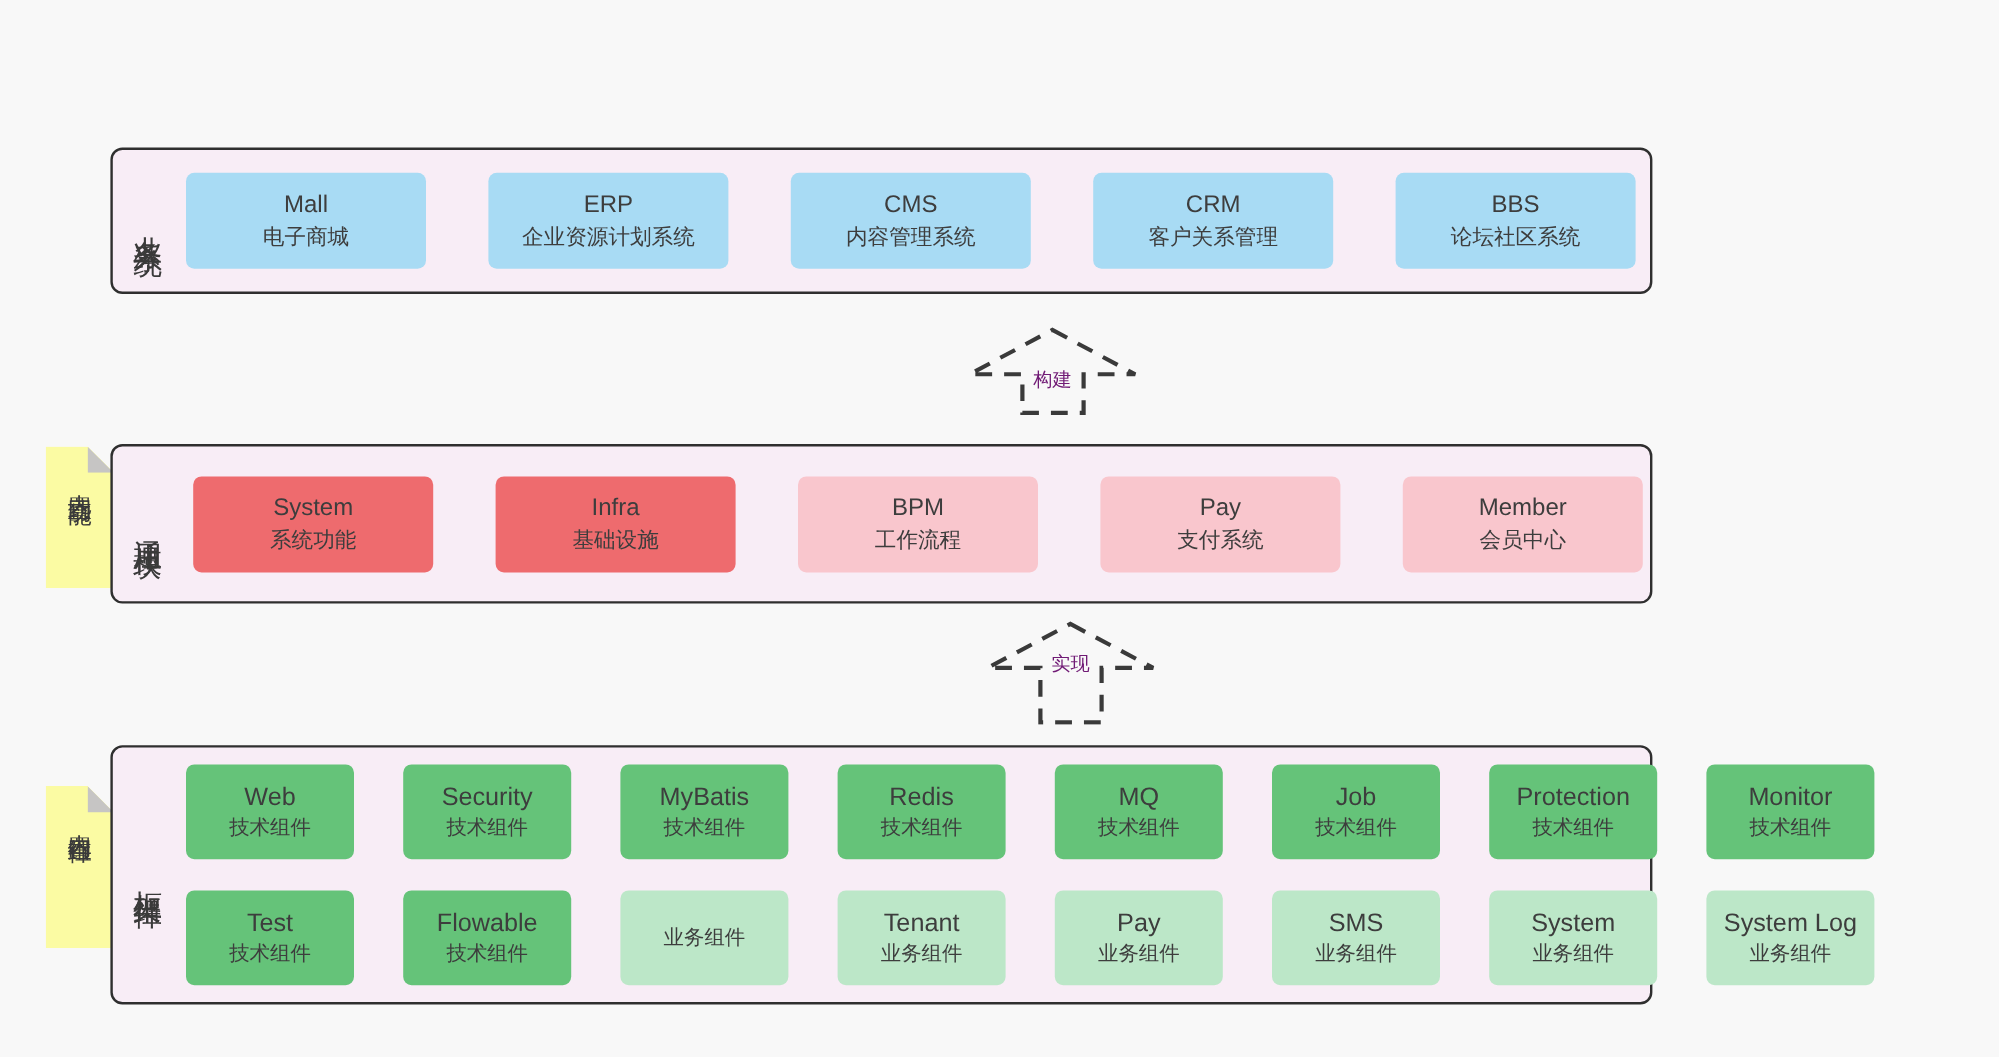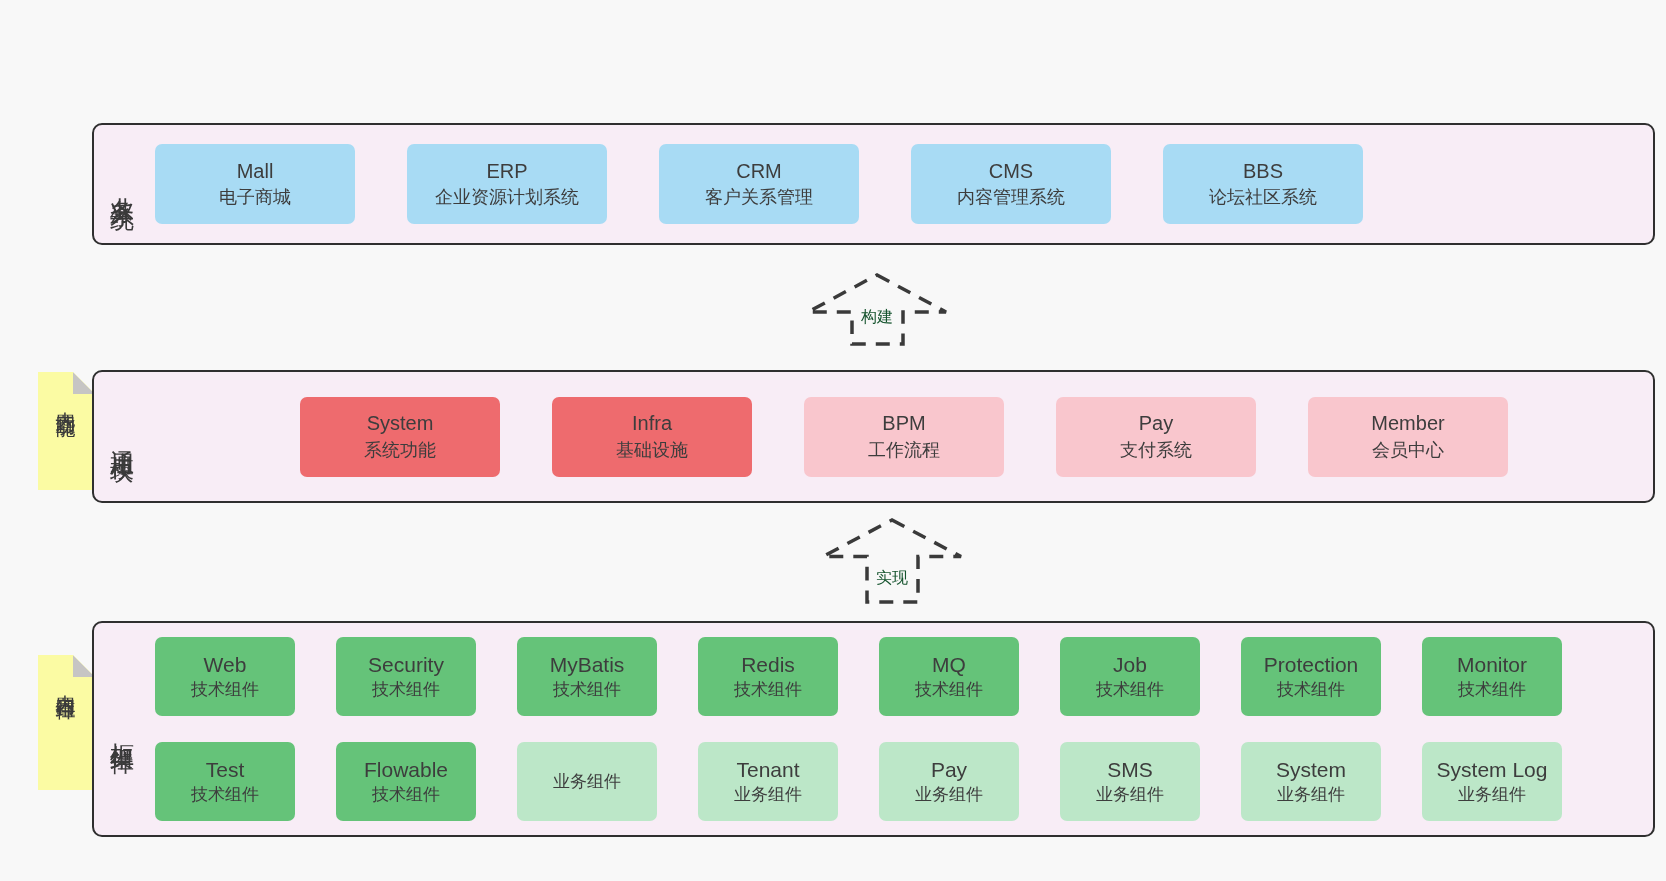--- a/index.html
+++ b/index.html
@@ -7,21 +7,21 @@
   .page {
     position: relative;
     width: 1666px; height: 881px;
     background: #f8f8f8;
     font-family: "Liberation Sans", "DejaVu Sans", sans-serif;
     color: #3d3d3d;
     overflow: hidden;
   }
   .band {
     position: absolute;
-    left: 92px; width: 1563px;
+    left: 92px; width: 1285px;
     background: #f8edf6;
     border: 2px solid #2f2f2f;
     border-radius: 10px;
     display: flex;
     align-items: center;
     padding-left: 61px;
     z-index: 2;
   }
   .band1 { top: 123px; height: 122px; }
   .band2 { top: 370px; height: 133px; justify-content: center; }
@@ -67,27 +67,27 @@
     z-index: 1;
   }
   .arrow svg { display: block; }
   .arrow-label {
     position: absolute;
     left: 50%;
     transform: translateX(-50%);
     background: #f8f8f8;
     padding: 0 3px;
     font-size: 16px;
-    color: #14532d;
+    color: #701a75;
     white-space: nowrap;
   }
   .arrow1 { left: 806px; top: 272px; width: 142px; height: 74px; }
   .arrow1 .arrow-label { top: 35px; }
   .arrow2 { left: 821px; top: 516px; width: 142px; height: 88px; }
-  .arrow2 .arrow-label { top: 52px; }
+  .arrow2 .arrow-label { top: 27px; }
   .sticky {
     position: absolute;
     left: 38px;
     width: 57px;
     background: #fbfba3;
     clip-path: polygon(0 0, calc(100% - 22px) 0, 100% 22px, 100% 100%, 0 100%);
     z-index: 1;
     display: flex;
     justify-content: center;
   }
@@ -111,26 +111,26 @@
     <div class="row row6">
       <div class="box blue">
         <div class="box-name">Mall</div>
         <div class="box-desc">电子商城</div>
       </div>
       <div class="box blue">
         <div class="box-name">ERP</div>
         <div class="box-desc">企业资源计划系统</div>
       </div>
       <div class="box blue">
+        <div class="box-name">CMS</div>
+        <div class="box-desc">内容管理系统</div>
+      </div>
+      <div class="box blue">
         <div class="box-name">CRM</div>
         <div class="box-desc">客户关系管理</div>
-      </div>
-      <div class="box blue">
-        <div class="box-name">CMS</div>
-        <div class="box-desc">内容管理系统</div>
       </div>
       <div class="box blue">
         <div class="box-name">BBS</div>
         <div class="box-desc">论坛社区系统</div>
       </div>
     </div>
   </section>
 
   <div class="arrow arrow1">
     <svg width="142" height="74" viewBox="0 0 142 76" preserveAspectRatio="none">

